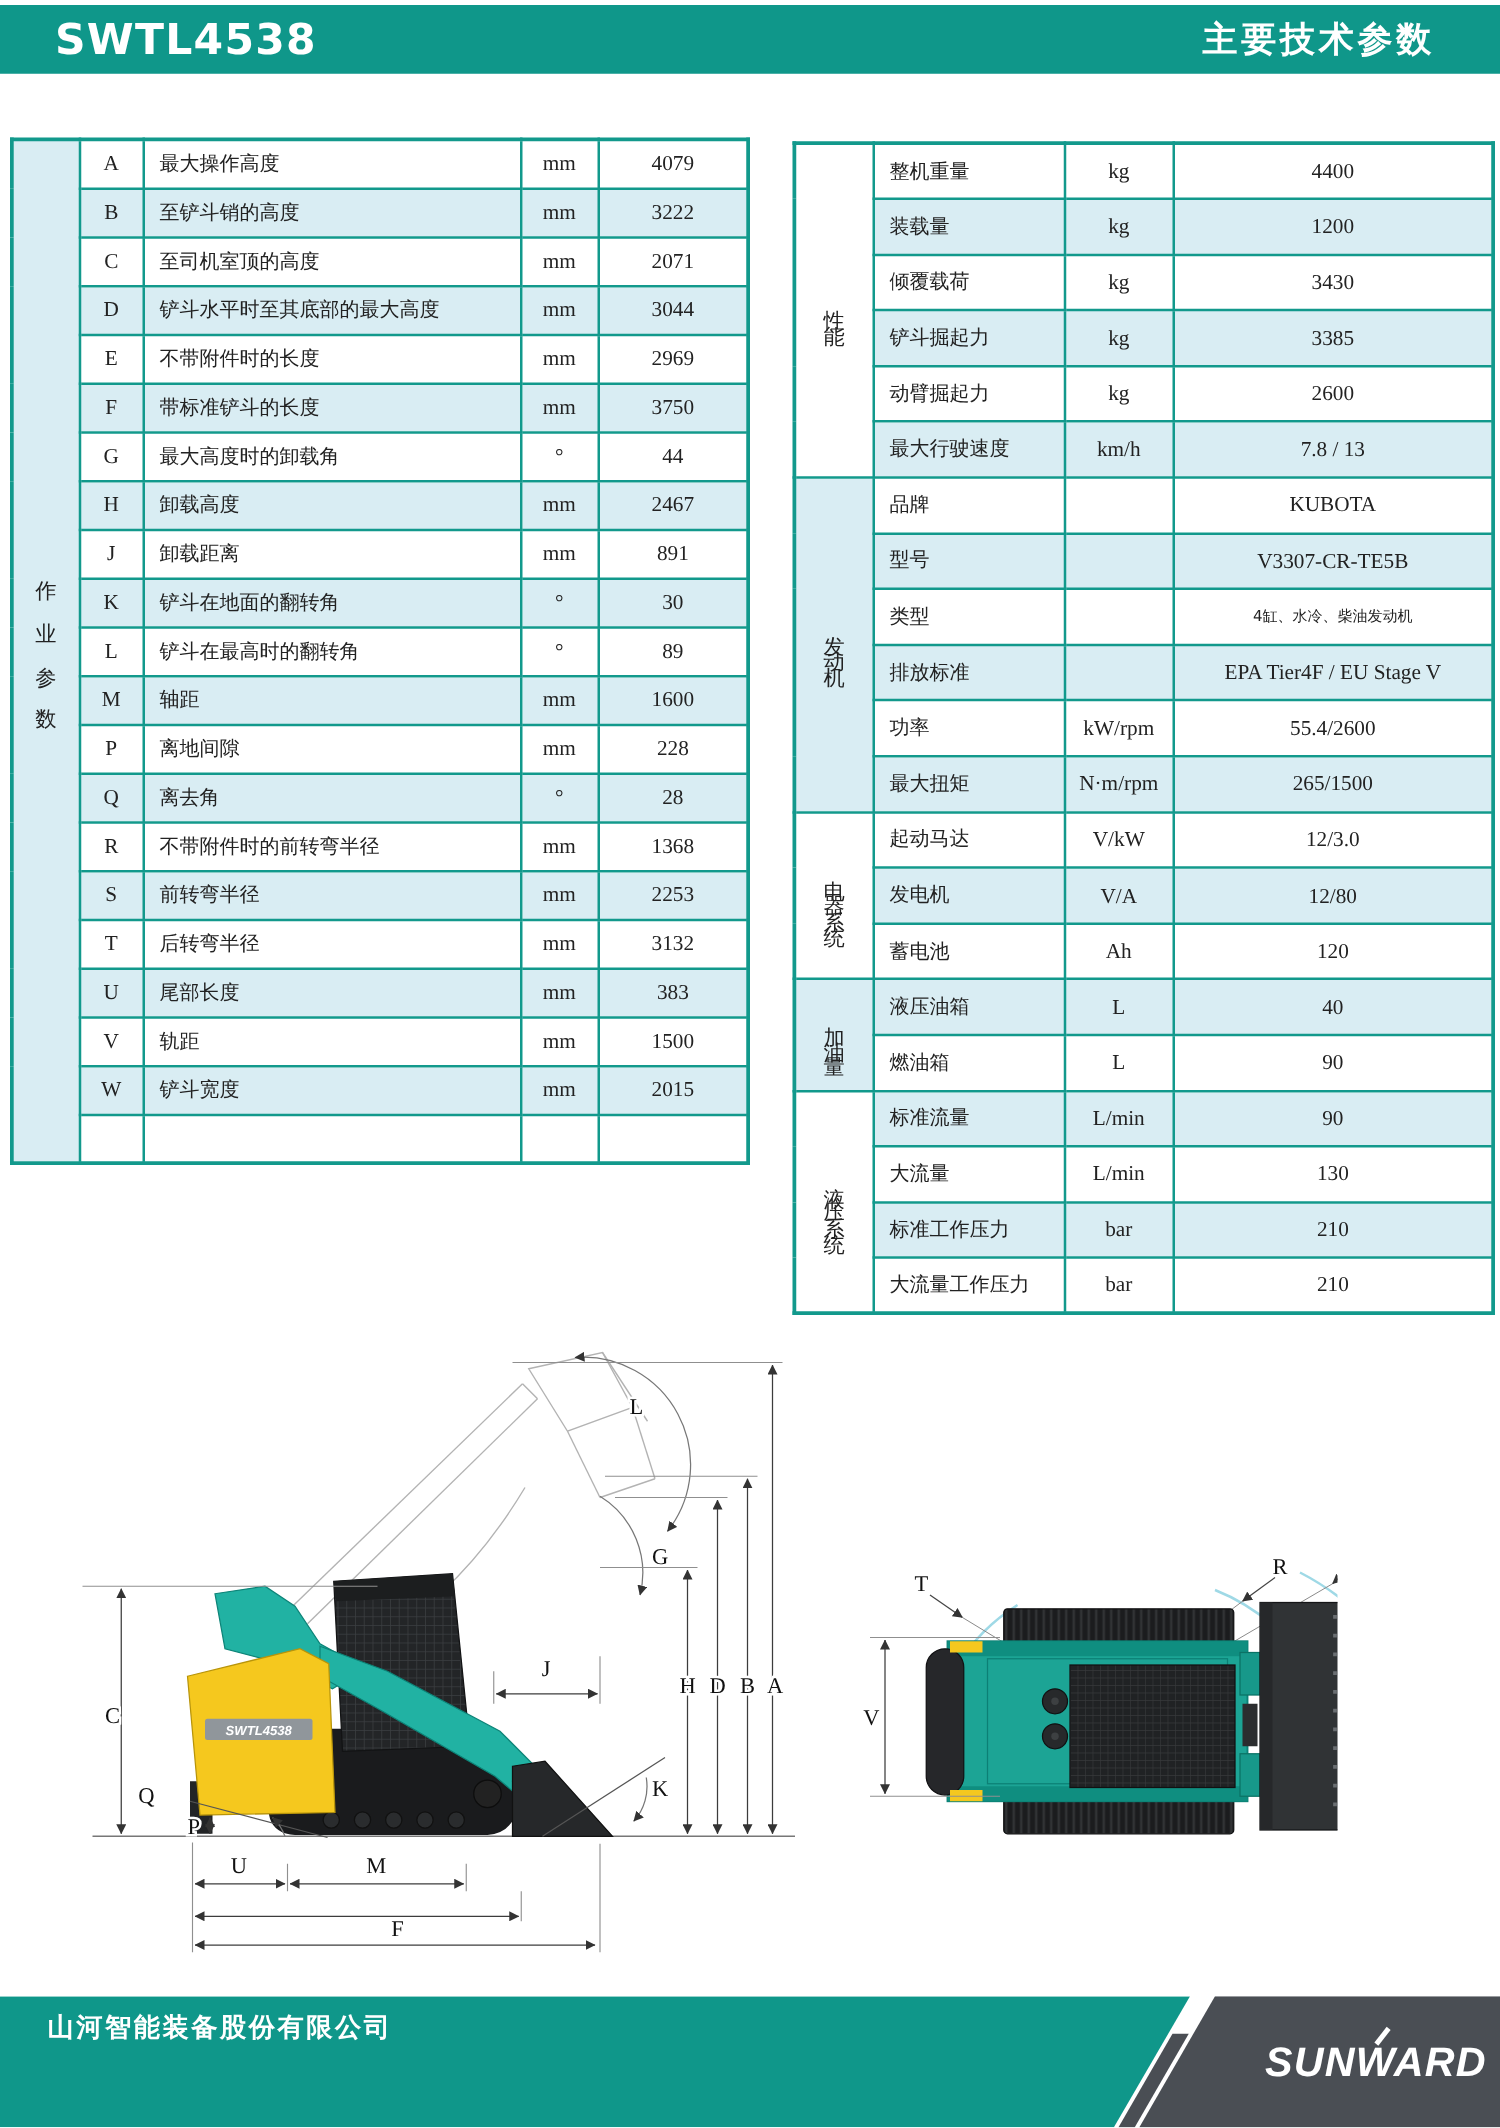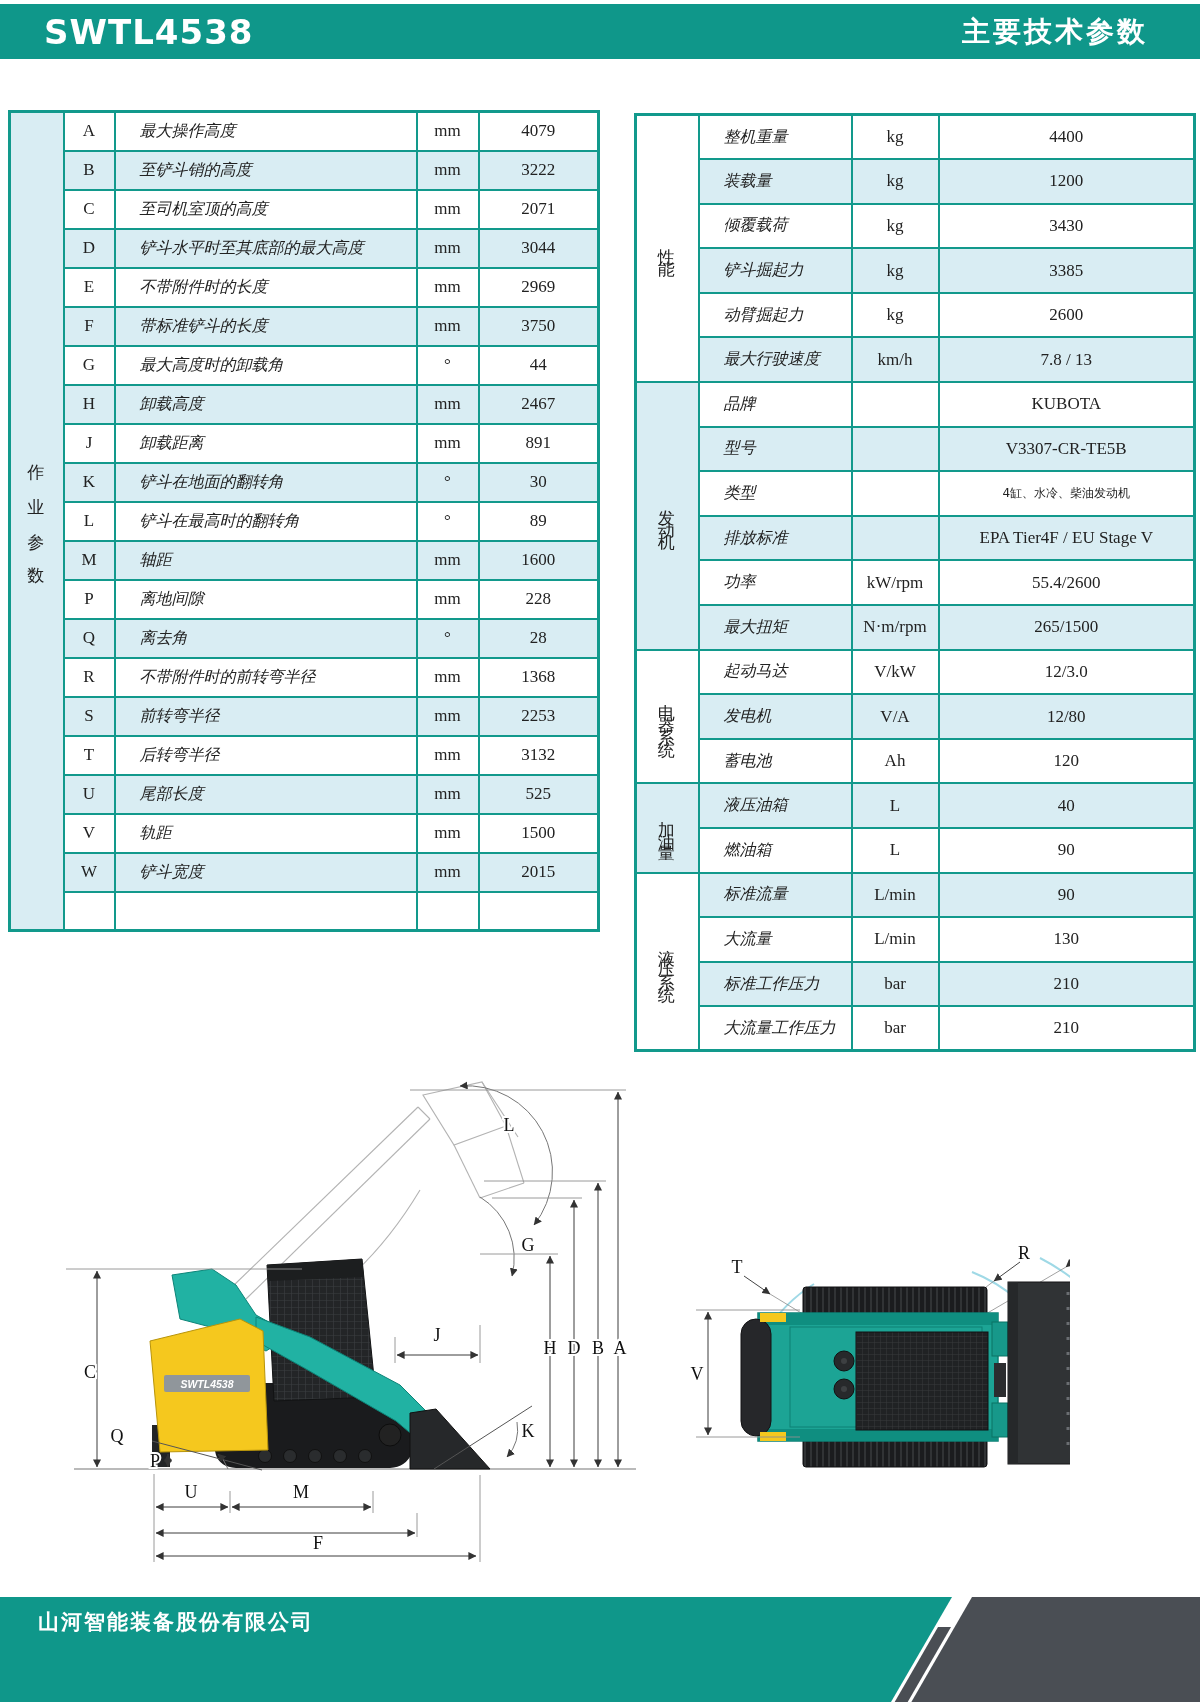--- a/index.html
+++ b/index.html
@@ -27,21 +27,21 @@
   table.spec{position:absolute;border-collapse:collapse;table-layout:fixed;border:3px solid var(--tborder);}
   .spec td{border:2px solid var(--tborder);font-size:16px;color:#222;padding:0;overflow:hidden;white-space:nowrap;vertical-align:middle;}
   .left-spec{left:8px;top:110px;width:589px;}
   .left-spec tr{height:39px;}
   .right-spec{left:634px;top:113px;width:559px;}
   .right-spec tr{height:44.6px;}
   tr.even td{background:#fff;}
   tr.odd td{background:var(--row);}
   .spec td.lab{background:var(--row);text-align:center;}
   .spec td.labw{background:#fff;}
-  td.nm{text-align:left;padding-left:24px;font-style:italic;}
+  td.nm{text-align:left;padding-left:12px;}
   td.key,td.un,td.val{text-align:center;font-family:"Liberation Serif","DejaVu Serif",serif;font-size:17px;}
   td.val.cnv{font-family:"DejaVu Sans","Liberation Sans",sans-serif;font-size:12px;}
   .vtext{display:inline-block;writing-mode:vertical-rl;text-orientation:upright;font-size:17px;color:#222;}
   .left-spec .vtext{letter-spacing:34px;}
   .right-spec .vtext{letter-spacing:12px;}
 
   
   .side-view{position:absolute;left:60px;top:985px;width:590px;height:577px;}
   .top-view{position:absolute;left:640px;top:1120px;width:430px;height:350px;}
   .dimline{stroke:#3c3c3c;stroke-width:1;fill:none;}
@@ -186,21 +186,21 @@
   <tr class="even">
         <td class="key">T</td>
         <td class="nm">后转弯半径</td>
         <td class="un">mm</td>
         <td class="val">3132</td>
       </tr>
   <tr class="odd">
         <td class="key">U</td>
         <td class="nm">尾部长度</td>
         <td class="un">mm</td>
-        <td class="val">525</td>
+        <td class="val">383</td>
       </tr>
   <tr class="even">
         <td class="key">V</td>
         <td class="nm">轨距</td>
         <td class="un">mm</td>
         <td class="val">1500</td>
       </tr>
   <tr class="odd">
         <td class="key">W</td>
         <td class="nm">铲斗宽度</td>
@@ -516,18 +516,22 @@
     <text class="dimlbl" x="97" y="153">T</text>
     <text class="dimlbl" x="384" y="139">R</text>
     <text class="dimlbl" x="454" y="123">S</text>
   </g>
 </svg>
 
 <div class="footer">
   <div class="f-teal"></div>
   <div class="f-stripe"></div>
   <div class="f-dark"></div>
+  <div class="f-logo">
+    <span>SUNWARD</span>
+    <span class="accent"></span>
+  </div>
   <div class="f-text">
     <div class="f-company">山河智能装备股份有限公司</div>
     <div class="f-lines">
     </div>
   </div>
 </div>
 
 </body></html>

